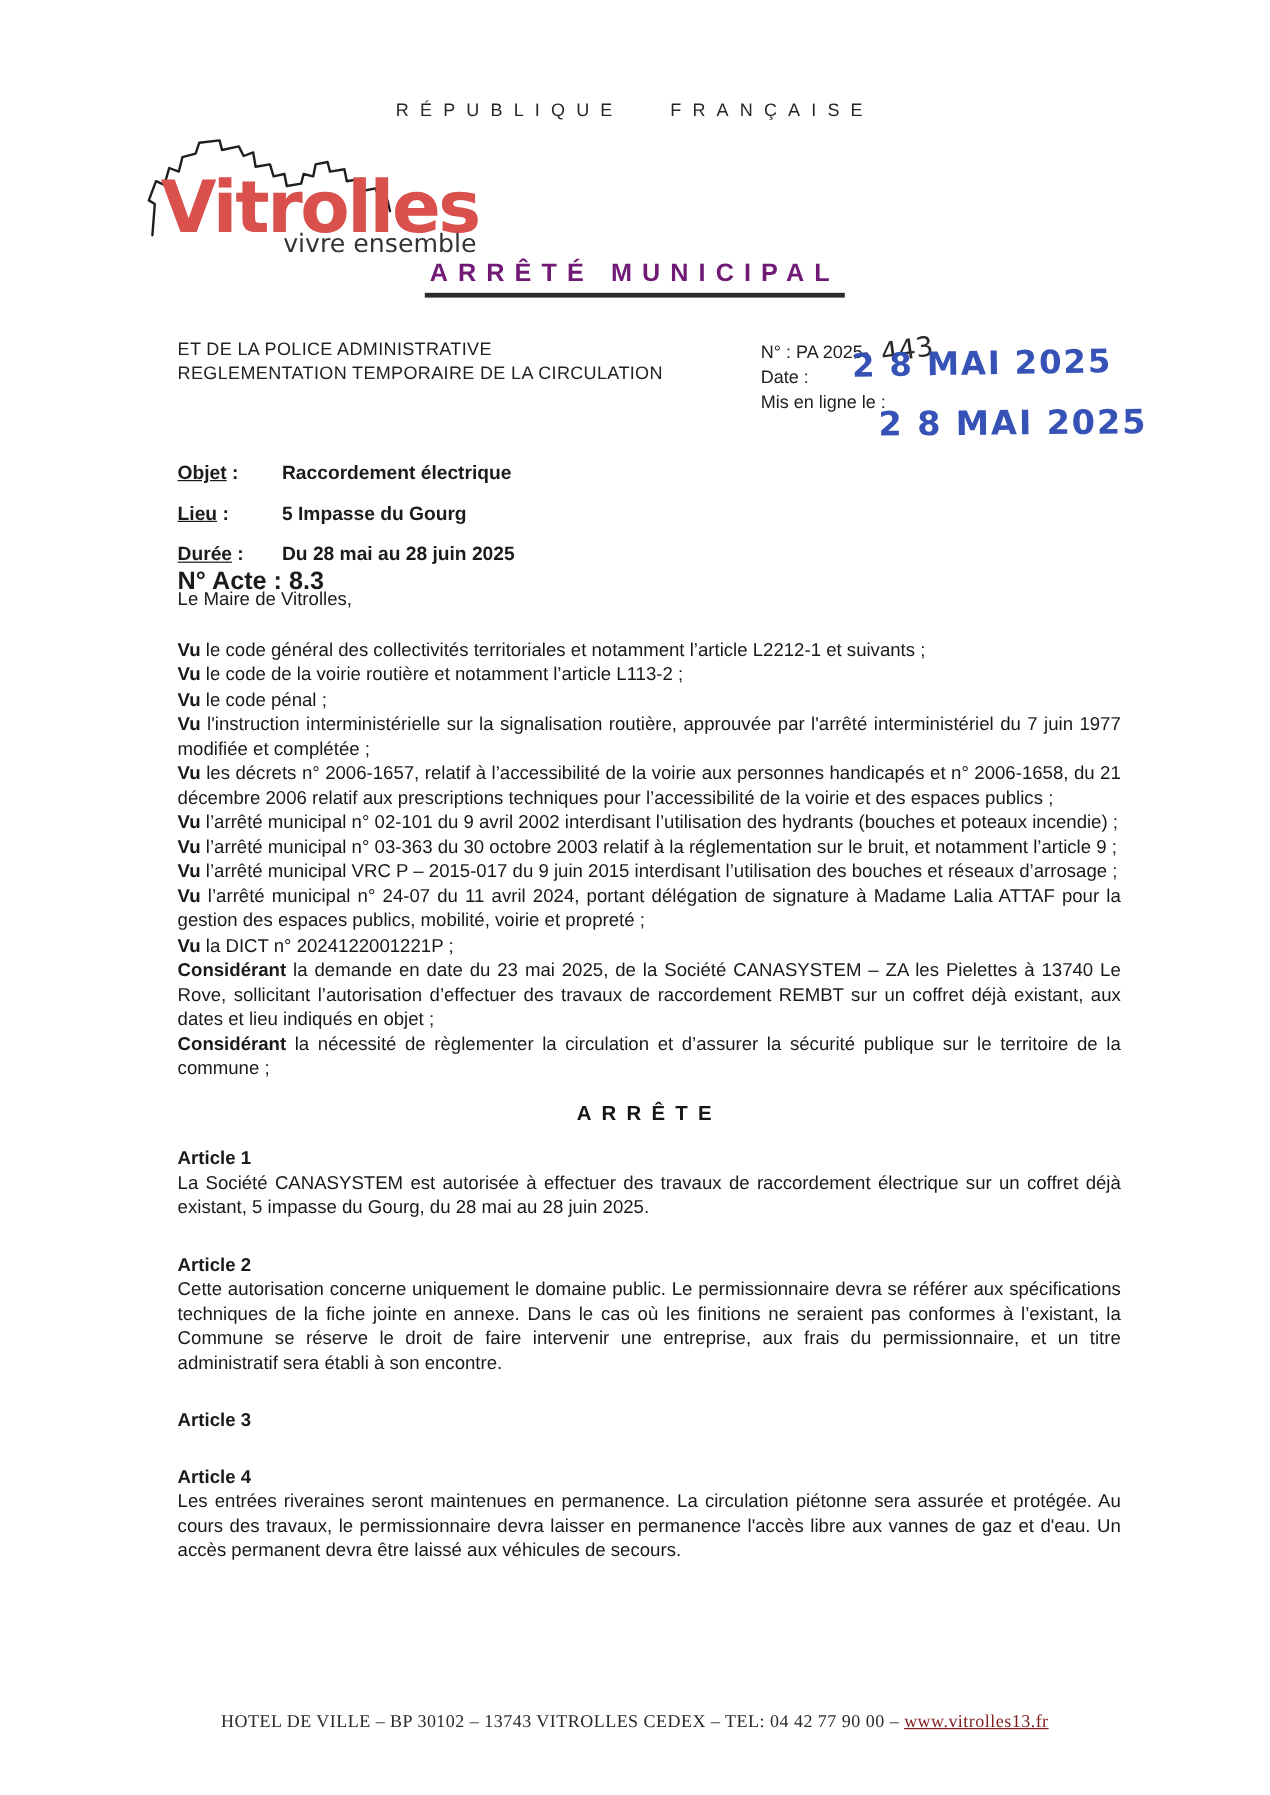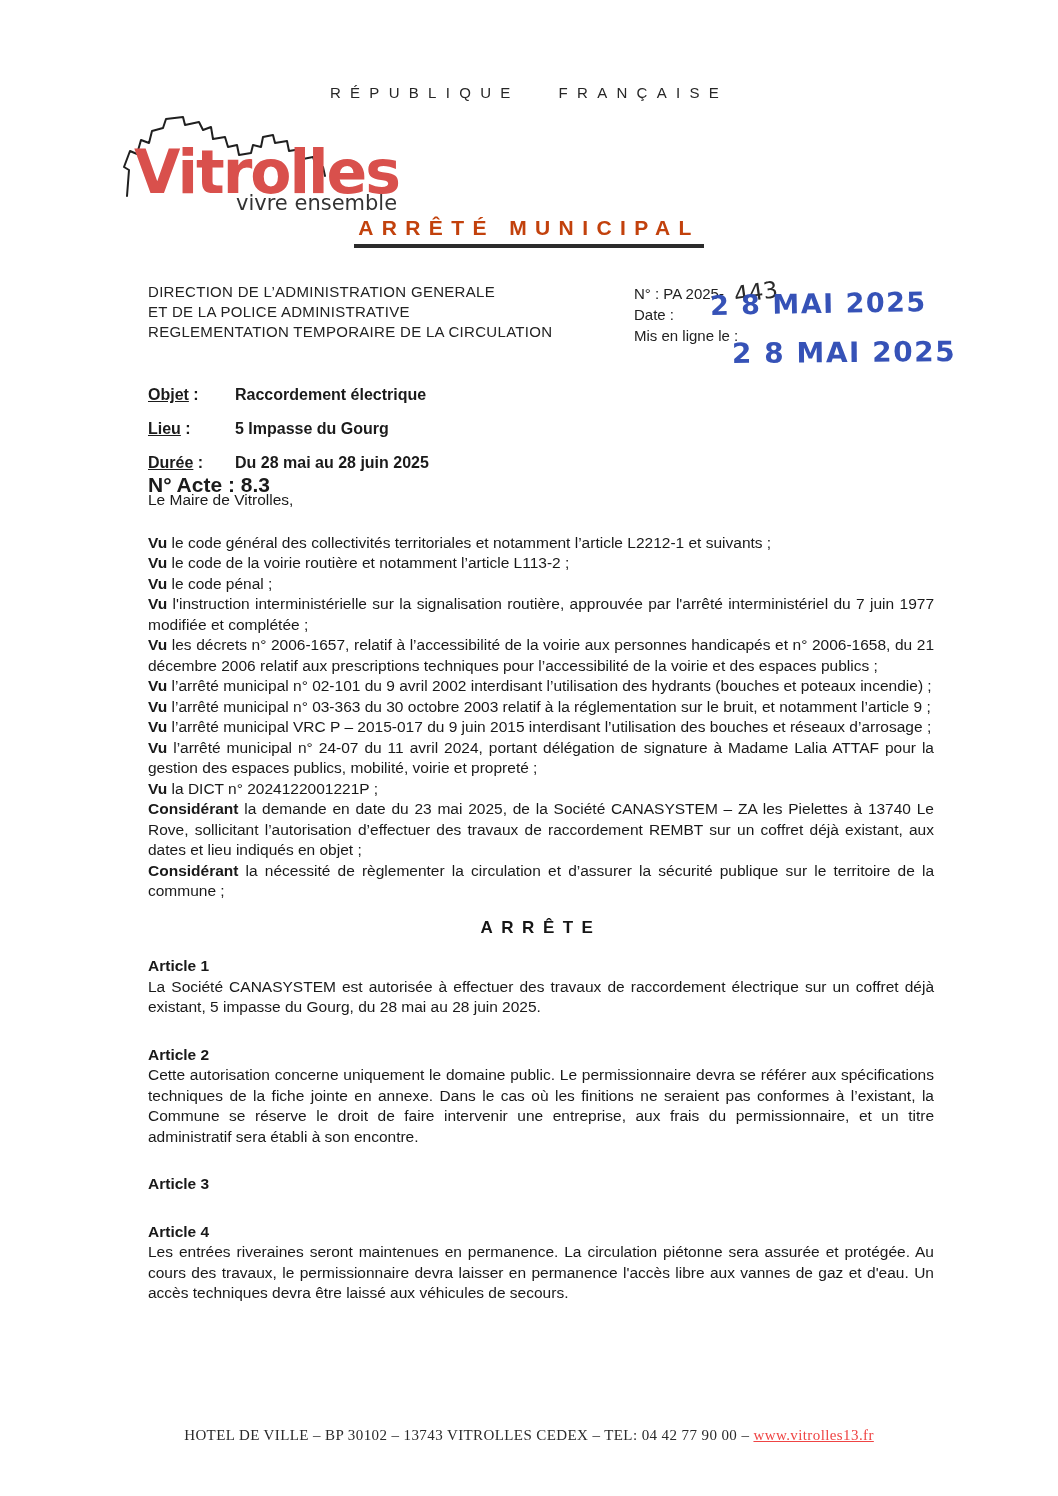--- a/index.html
+++ b/index.html
@@ -11,21 +11,21 @@
   .republique {
     position:absolute; top:84px; left:0; width:100%; text-align:center;
     font-size:15px; letter-spacing:0.62em; word-spacing:1.7em; color:#262626;
   }
   
   .logo { position:absolute; left:110px; top:96px; width:335px; height:120px; }
   
   .doc-title-row { position:absolute; top:216px; left:0; width:100%; text-align:center; }
   .doc-title {
     display:inline-block; font-size:21px; font-weight:bold; letter-spacing:0.40em;
-    border-bottom:4px solid #2b2b2b; padding:0 4px 4px 4px; color:#c2410c;
+    border-bottom:4px solid #2b2b2b; padding:0 4px 4px 4px; color:#701a75;
   }
   
   .meta { position:absolute; top:282px; left:148px; width:786px; display:flex; justify-content:space-between; }
   .direction { font-size:15px; line-height:20px; letter-spacing:0.3px; color:#222; }
   .numero { position:relative; width:300px; font-size:15px; line-height:21px; color:#222; }
   .hand-number {
     display:inline-block; font-size:23px; line-height:18px; margin-left:10px;
     transform:rotate(-8deg); color:#2a2a2a; position:relative; top:1px;
     font-family:"DejaVu Sans", sans-serif;
   }
@@ -48,21 +48,21 @@
   .arrete-heading { margin:16px 0 18px 0; text-align:center; font-weight:bold; font-size:17px; letter-spacing:0.5em; color:#161616; }
   .article { margin-top:27px; }
   .article:first-of-type { margin-top:10px; }
   .article-title { font-weight:bold; margin:0; }
   .article-body { margin:0; }
   
   .footer {
     position:absolute; top:1427px; left:0; width:100%; text-align:center;
     font-family:"Liberation Serif", serif; font-size:15px; letter-spacing:0.4px; color:#2a2a2a;
   }
-  .footer a { color:#ef4444; text-decoration:underline; }
+  .footer a { color:#7f1d1d; text-decoration:underline; }
 </style>
 </head>
 <body>
 
 <div class="page">
 
   <div class="republique">RÉPUBLIQUE FRANÇAISE</div>
 
   <div class="logo">
     <svg viewBox="0 0 335 120" width="335" height="120">
@@ -71,21 +71,20 @@
       <text x="126" y="114" font-family="DejaVu Sans, sans-serif" font-size="21" fill="#333333">vivre ensemble</text>
     </svg>
   </div>
 
   <div class="doc-title-row">
     <span class="doc-title">ARRÊTÉ MUNICIPAL</span>
   </div>
 
   <div class="meta">
     <div class="direction">
-      <div>DIRECTION DE L’ADMINISTRATION GENERALE</div>
       <div>ET DE LA POLICE ADMINISTRATIVE</div>
       <div>REGLEMENTATION TEMPORAIRE DE LA CIRCULATION</div>
     </div>
     <div class="numero">
       <div>
         <span>N° : PA 2025-</span><span class="hand-number">443</span>
       </div>
       <div>Date :</div>
       <div>Mis en ligne le :</div>
       <div class="stamp stamp-1">2 8 MAI 2025</div>
@@ -130,21 +129,21 @@
         </div>
         <div class="article">
           <p class="article-title">Article 2</p>
           <p class="article-body">Cette autorisation concerne uniquement le domaine public. Le permissionnaire devra se référer aux spécifications techniques de la fiche jointe en annexe. Dans le cas où les finitions ne seraient pas conformes à l’existant, la Commune se réserve le droit de faire intervenir une entreprise, aux frais du permissionnaire, et un titre administratif sera établi à son encontre.</p>
         </div>
         <div class="article">
           <p class="article-title">Article 3</p>
         </div>
         <div class="article">
           <p class="article-title">Article 4</p>
-          <p class="article-body">Les entrées riveraines seront maintenues en permanence. La circulation piétonne sera assurée et protégée. Au cours des travaux, le permissionnaire devra laisser en permanence l'accès libre aux vannes de gaz et d'eau. Un accès techniques devra être laissé aux véhicules de secours.</p>
+          <p class="article-body">Les entrées riveraines seront maintenues en permanence. La circulation piétonne sera assurée et protégée. Au cours des travaux, le permissionnaire devra laisser en permanence l'accès libre aux vannes de gaz et d'eau. Un accès permanent devra être laissé aux véhicules de secours.</p>
         </div>
       </div>
   </div>
 
   <div class="footer">
     <span>HOTEL DE VILLE – BP 30102 – 13743 VITROLLES CEDEX – TEL: 04 42 77 90 00 – </span><a href="#">www.vitrolles13.fr</a>
   </div>
 
 </div>
 

